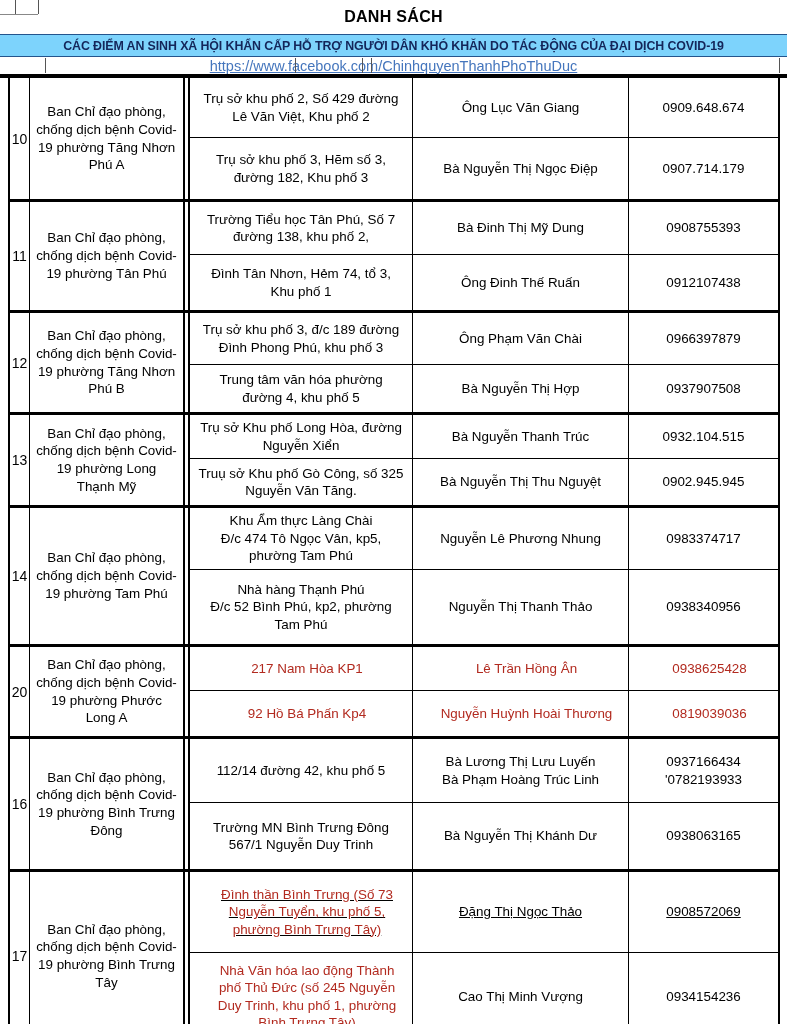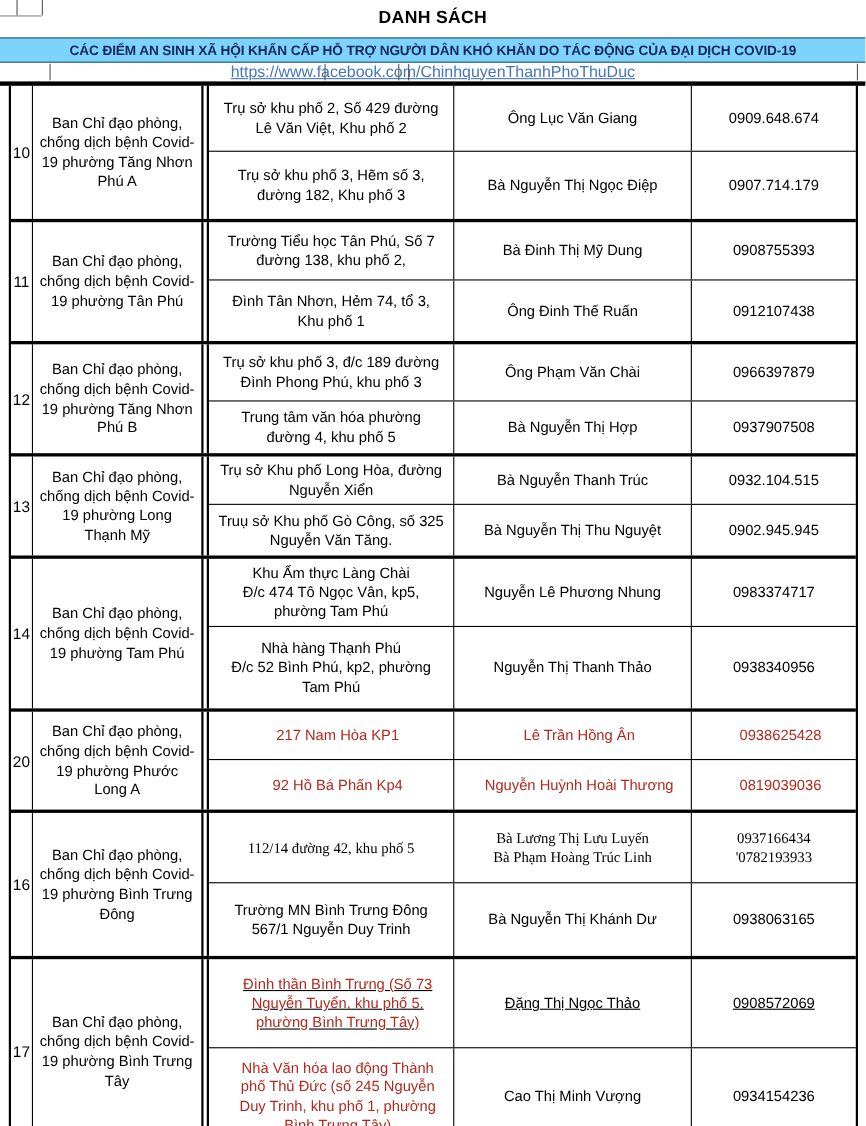--- a/index.html
+++ b/index.html
@@ -166,21 +166,21 @@
             <div class="cell contact-cell red">Nguyễn Huỳnh Hoài Thương</div>
             <div class="cell phone-cell red">0819039036</div>
           </div>
         </div>
       </div>
       <div class="group">
         <div class="id-cell">16</div>
         <div class="org-cell">Ban Chỉ đạo phòng, chống dịch bệnh Covid-19 phường Bình Trưng Đông</div>
         <div class="dbl"></div>
         <div class="rows">
-          <div class="subrow first" style="height: 64px; font-family: Liberation Serif, serif;">
+          <div class="subrow first" style="height: 64px;">
             <div class="cell addr-cell">112/14 đường 42, khu phố 5</div>
             <div class="cell contact-cell">Bà Lương Thị Lưu Luyến
 Bà Phạm Hoàng Trúc Linh</div>
             <div class="cell phone-cell">0937166434
 '0782193933</div>
           </div>
           <div class="subrow" style="height: 66px;">
             <div class="cell addr-cell">Trường MN Bình Trưng Đông
 567/1 Nguyễn Duy Trinh</div>
             <div class="cell contact-cell">Bà Nguyễn Thị Khánh Dư</div>

